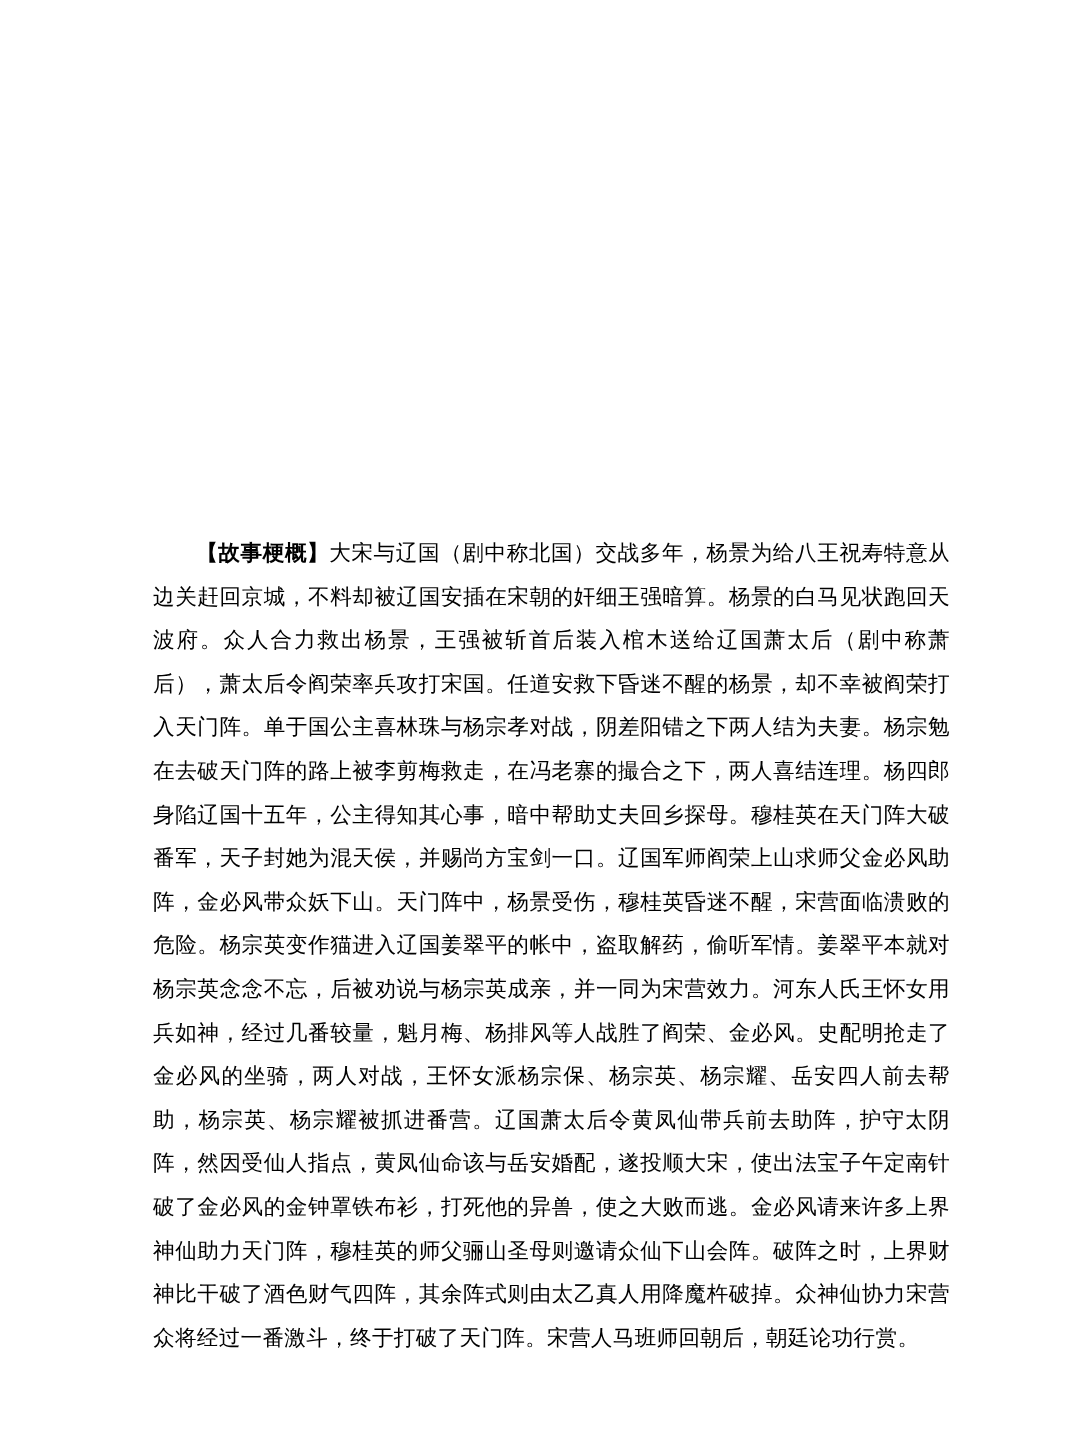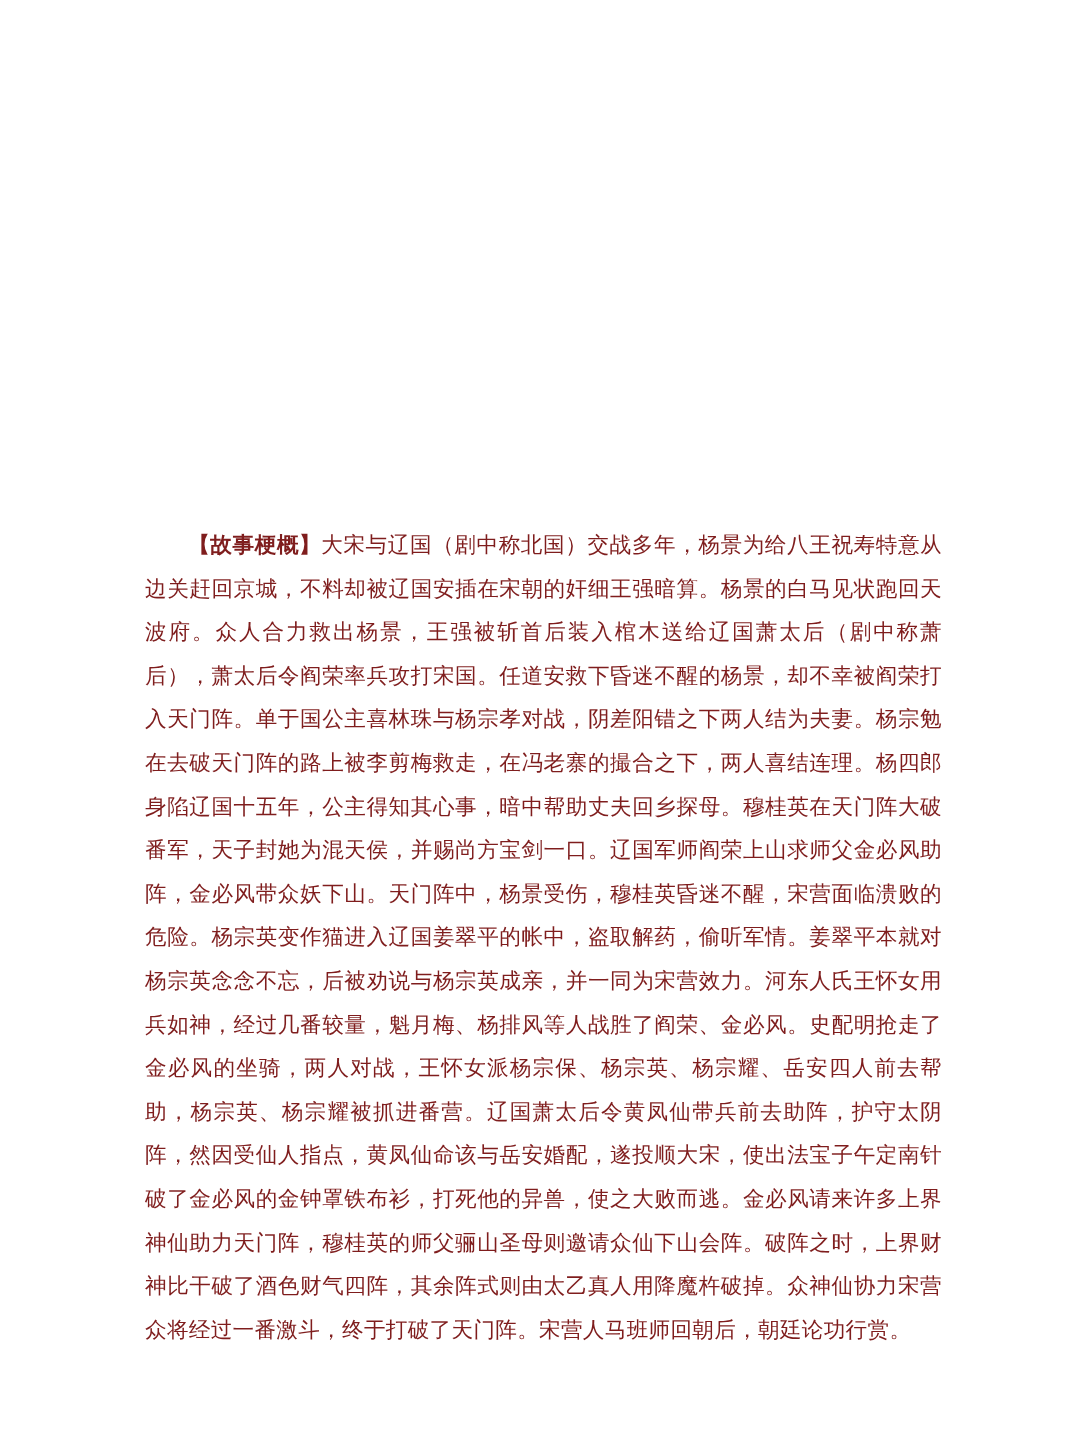--- a/index.html
+++ b/index.html
@@ -21,24 +21,24 @@
     width: 1080px;
     height: 1448px;
     background: #ffffff;
     box-sizing: border-box;
   }
   .synopsis {
     position: absolute;
     top: 524px;
     left: 145px;
     width: 797px;
-    margin: 0;
+    margin: 8px;
     font-size: 21.6px;
     line-height: 43.6px;
-    color: #7f1d1d;
+    color: #000000;
     text-align: justify;
     text-justify: inter-character;
     text-indent: 2em;
     letter-spacing: 0.3px;
   }
   .synopsis .heading {
     font-weight: 700;
   }
 </style>
 </head>

